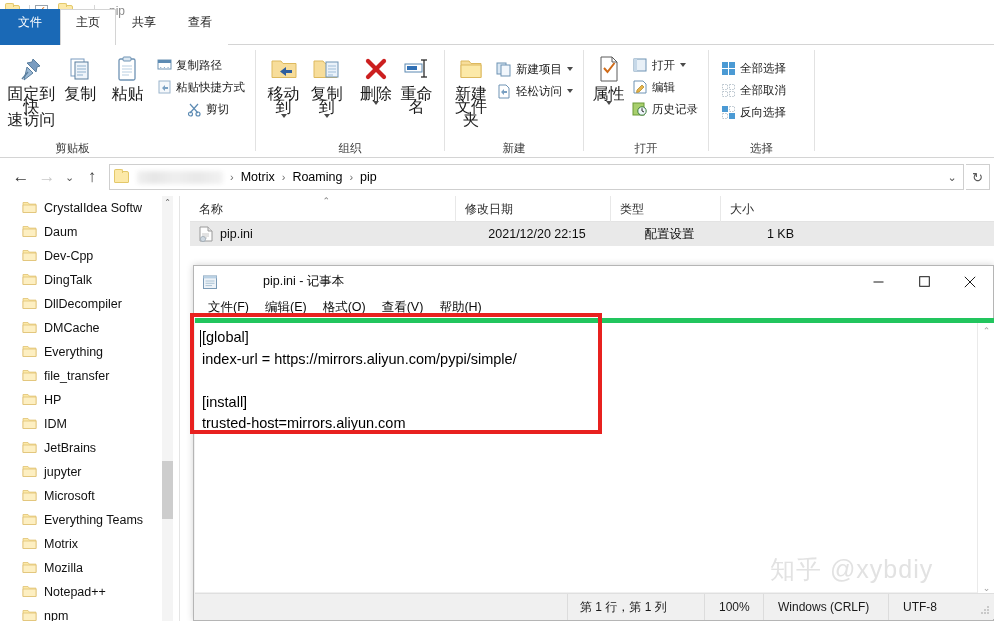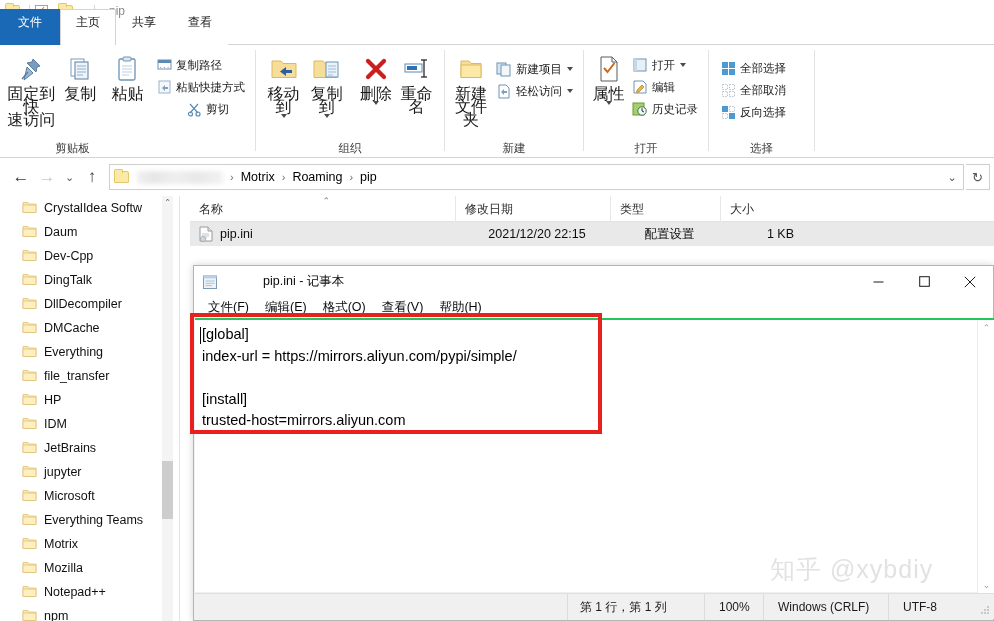--- a/index.html
+++ b/index.html
@@ -181,21 +181,21 @@
   .np-title-txt { font-size: 12.5px; color: #0a0a0a; }
   .np-ctrls { margin-left: auto; display: flex; height: 31px; }
   .np-ctrl {
     width: 46px; height: 31px; display: flex; align-items: center; justify-content: center;
     color: #1a1a1a; cursor: default;
   }
   .np-menu { height: 21px; display: flex; align-items: center; background: #ffffff; padding-left: 6px; }
   .np-menu-item { font-size: 12.5px; color: #0a0a0a; padding: 0 8px; cursor: default; }
   .np-text-wrap {
     position: absolute; left: 1px; top: 52px; width: 799px; height: 274px; background: #ffffff;
-    border-top: 2px solid #22c55e;
+    border-top: 5px solid #22c55e;
   }
   .np-text {
     position: absolute; left: 2px; top: 2px; right: 17px; top: 2px; bottom: 0;
     font-family: "Liberation Sans", "DejaVu Sans", sans-serif;
     font-size: 14.5px; line-height: 21.5px; color: #000; white-space: pre;
     padding: 2px 0 0 5px;
   }
   .np-caret {
     position: absolute; left: 5px; top: 7px; width: 1px; height: 17px; background: #000;
   }

